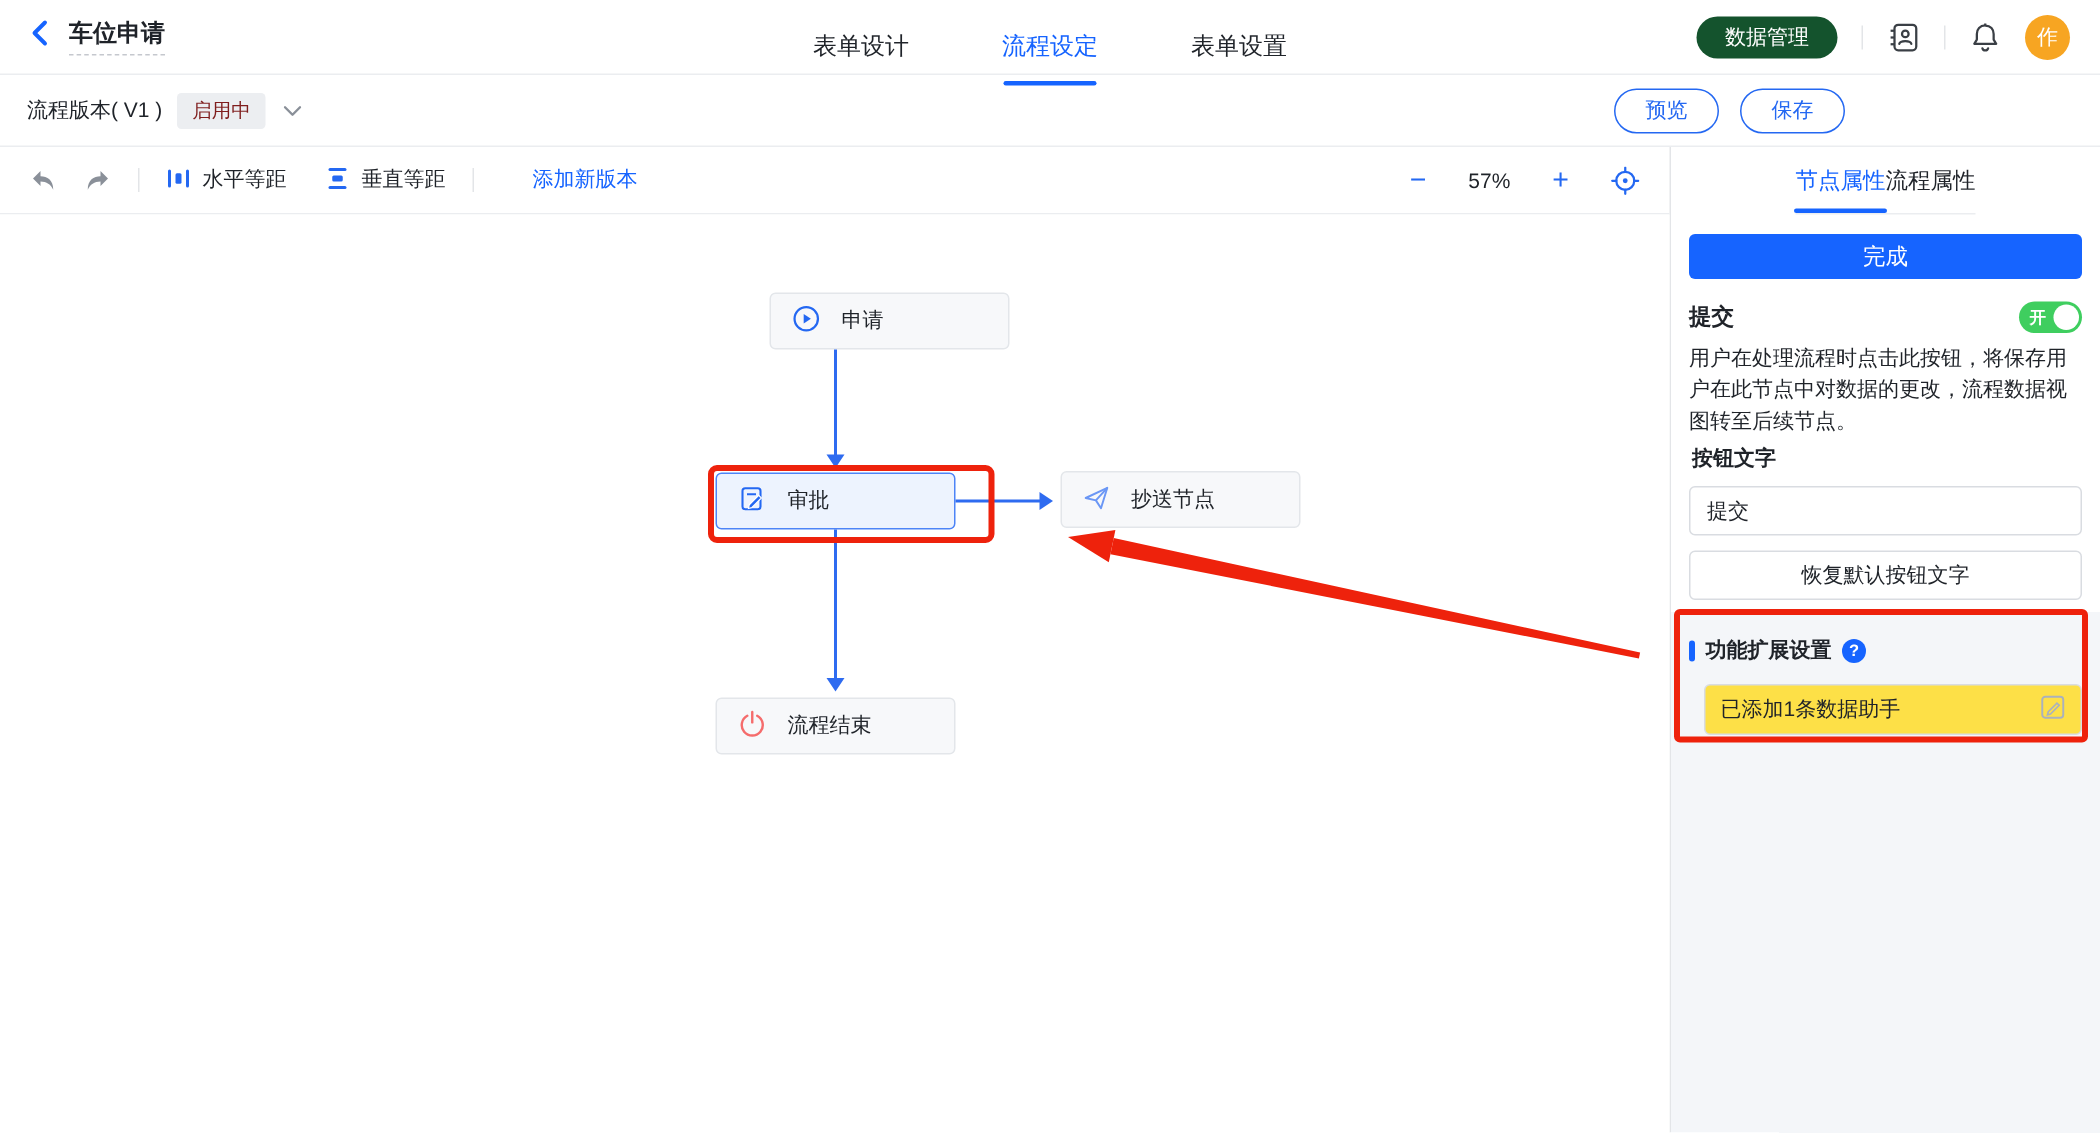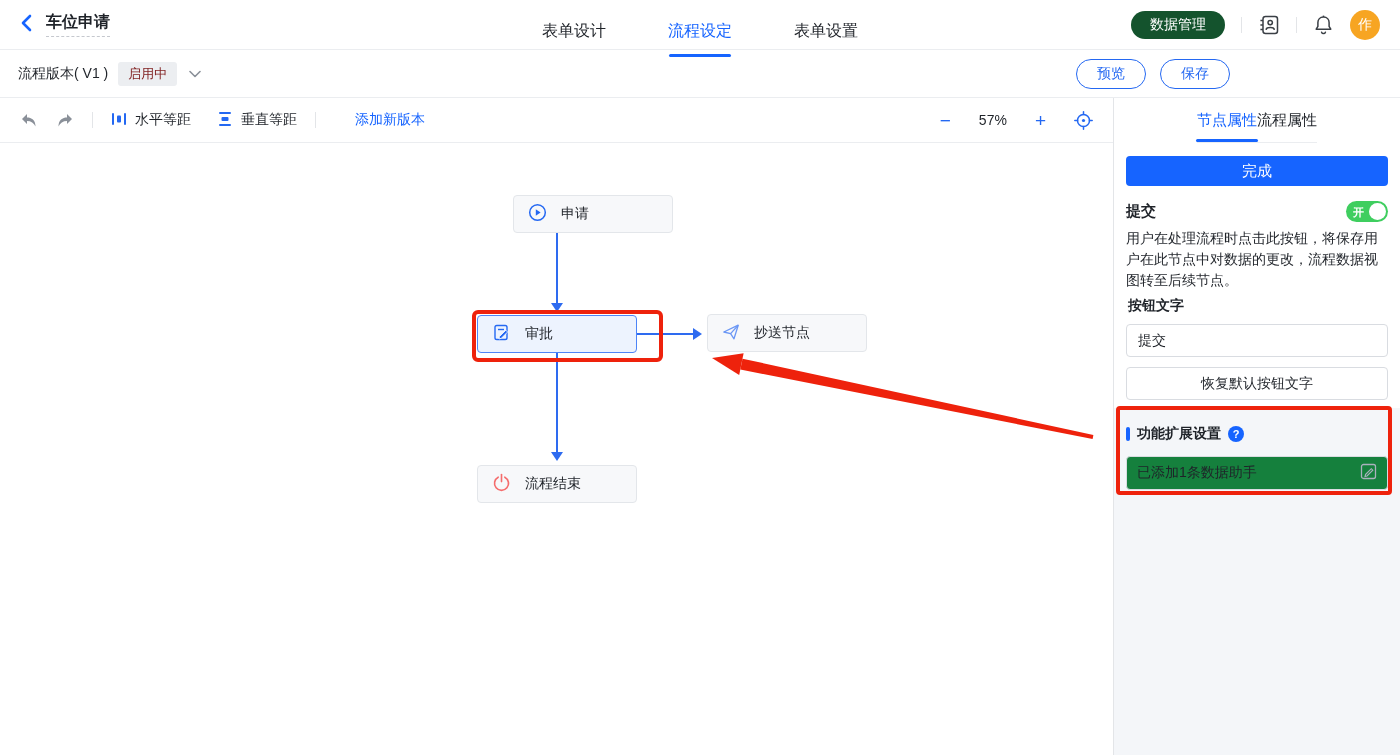--- a/index.html
+++ b/index.html
@@ -95,23 +95,23 @@
   .btn-restore { width:100%; height:33px; margin-top:10px; background:#fff;
     border:1px solid #d9dce1; border-radius:4px; font-size:14px; color:#1f2329; cursor:pointer; }
   .ext-sec { position:absolute; top:265px; left:0; right:0; bottom:0; background:#f4f6f9;
     padding:17px 12px 0 12px; }
   .ext-header { display:flex; align-items:center; gap:7px; }
   .ext-bar { width:4px; height:14px; background:#1664ff; border-radius:2px; }
   .ext-title { font-size:14px; font-weight:700; }
   .help-icon { width:16px; height:16px; border-radius:50%; background:#1664ff; color:#fff;
     font-size:11px; font-weight:700; display:flex; align-items:center; justify-content:center;
     cursor:pointer; }
-  .ext-field { margin-top:13px; height:34px; background:#15803d; border:1px solid #d9dce1;
+  .ext-field { margin-top:13px; height:34px; background:#fde047; border:1px solid #d9dce1;
     border-radius:4px; display:flex; align-items:center; justify-content:space-between;
-    padding:0 10px; font-size:14px; cursor:pointer; }
+    padding:0 10px; font-size:14px; cursor:pointer;margin-left:10px; }
   .red-panel-box { position:absolute; top:263px; left:2px; width:276px; height:89px;
     border:4px solid #ee220c; border-radius:4px; z-index:5; pointer-events:none; }
 </style>
 </head>
 <body>
 
 <div class="header">
   <span class="back-btn">
     <span>
       <svg width="12" height="18" viewBox="0 0 12 18">

